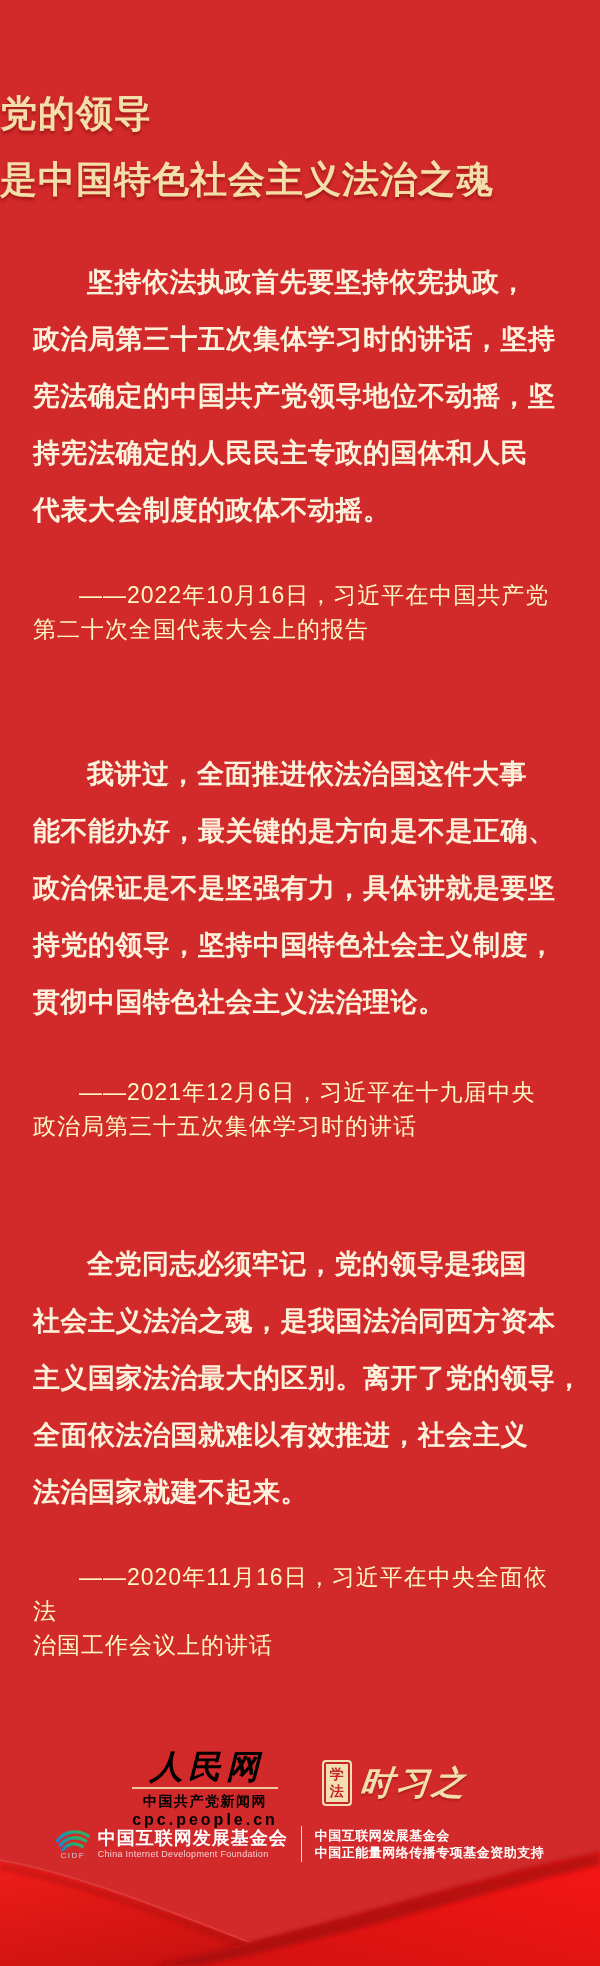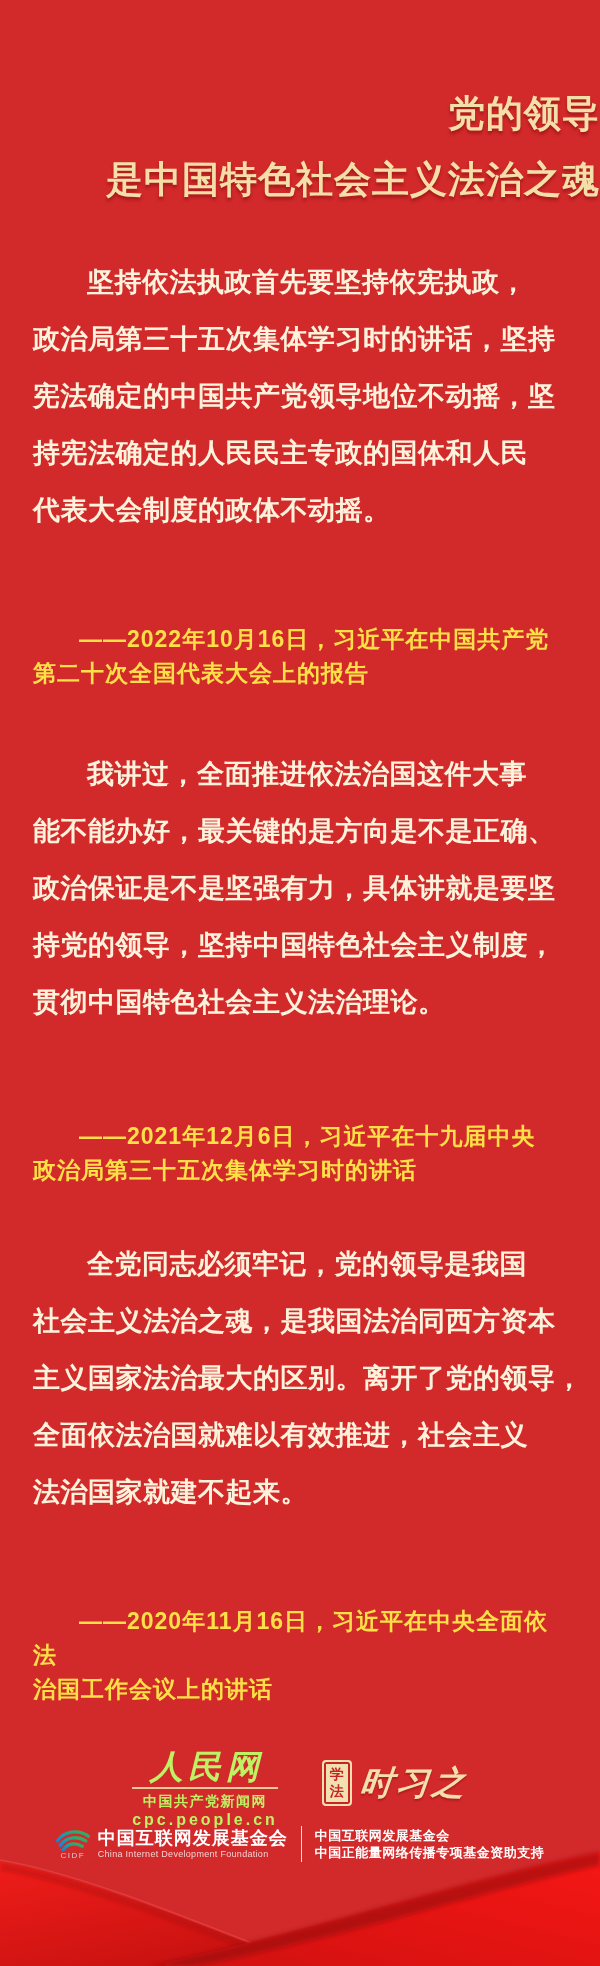--- a/index.html
+++ b/index.html
@@ -3,49 +3,48 @@
 <meta charset="utf-8">
 <style>
   html,body{margin:0;padding:0;background:#7a0d0d;}
   .poster{
     position:relative;width:600px;height:1966px;margin:0 auto;
     background:#d2292b;overflow:hidden;
     font-family:"Liberation Sans",sans-serif;
   }
   
   .title{
-    position:absolute;top:56px;left:17px;right:0;z-index:2;
-    text-align:right;color:#f4dfa9;font-weight:900;
+    position:absolute;top:56px;left:0;right:0;z-index:2;
+    text-align:left;color:#f4dfa9;font-weight:900;
     font-size:37px;line-height:66px;letter-spacing:1px;
     text-shadow:0 3px 3px rgba(130,12,12,.55);
   }
   
   .quote{
     position:absolute;left:33px;right:33px;z-index:2;
     color:#fdf3dc;font-size:27px;line-height:57px;font-weight:700;
     letter-spacing:.5px;
   }
   .quote .line{white-space:nowrap;}
   .quote .line.indent{text-indent:2em;}
   .q1{top:254px}.q2{top:746px}.q3{top:1236px}
   
   .attr{
     position:absolute;left:33px;right:33px;z-index:2;
-    color:#fde047;font-size:23px;line-height:34px;font-weight:700;
+    color:#fef9c3;font-size:23px;line-height:34px;font-weight:400;
     letter-spacing:1px;
-    margin-top:44px;
   }
   .attr .line.indent{text-indent:2em;}
   .a1{top:578px}.a2{top:1075px}.a3{top:1560px}
   
   .footer-row1{
     position:absolute;top:1750px;left:0;right:0;z-index:3;
     display:flex;justify-content:center;align-items:flex-start;gap:44px;
   }
-  .people{ text-align:center;color:#bef264; }
+  .people{ text-align:center;color:#000000; }
   .people .script{
     font-size:33px;font-weight:700;font-style:italic;
     letter-spacing:5px;line-height:34px;padding-left:4px;
   }
   .people .rule{height:2px;background:#efd9a6;margin:3px 0 4px;opacity:.9;}
   .people .site{font-size:14px;font-weight:900;letter-spacing:1.5px;line-height:17px;}
   .people .domain{font-size:16px;font-weight:700;letter-spacing:3px;line-height:16px;margin-top:2px;}
   .brand{display:flex;align-items:center;gap:8px;margin-top:10px;}
   .stamp{
     width:22px;padding:4px 2px;border-radius:4px;

